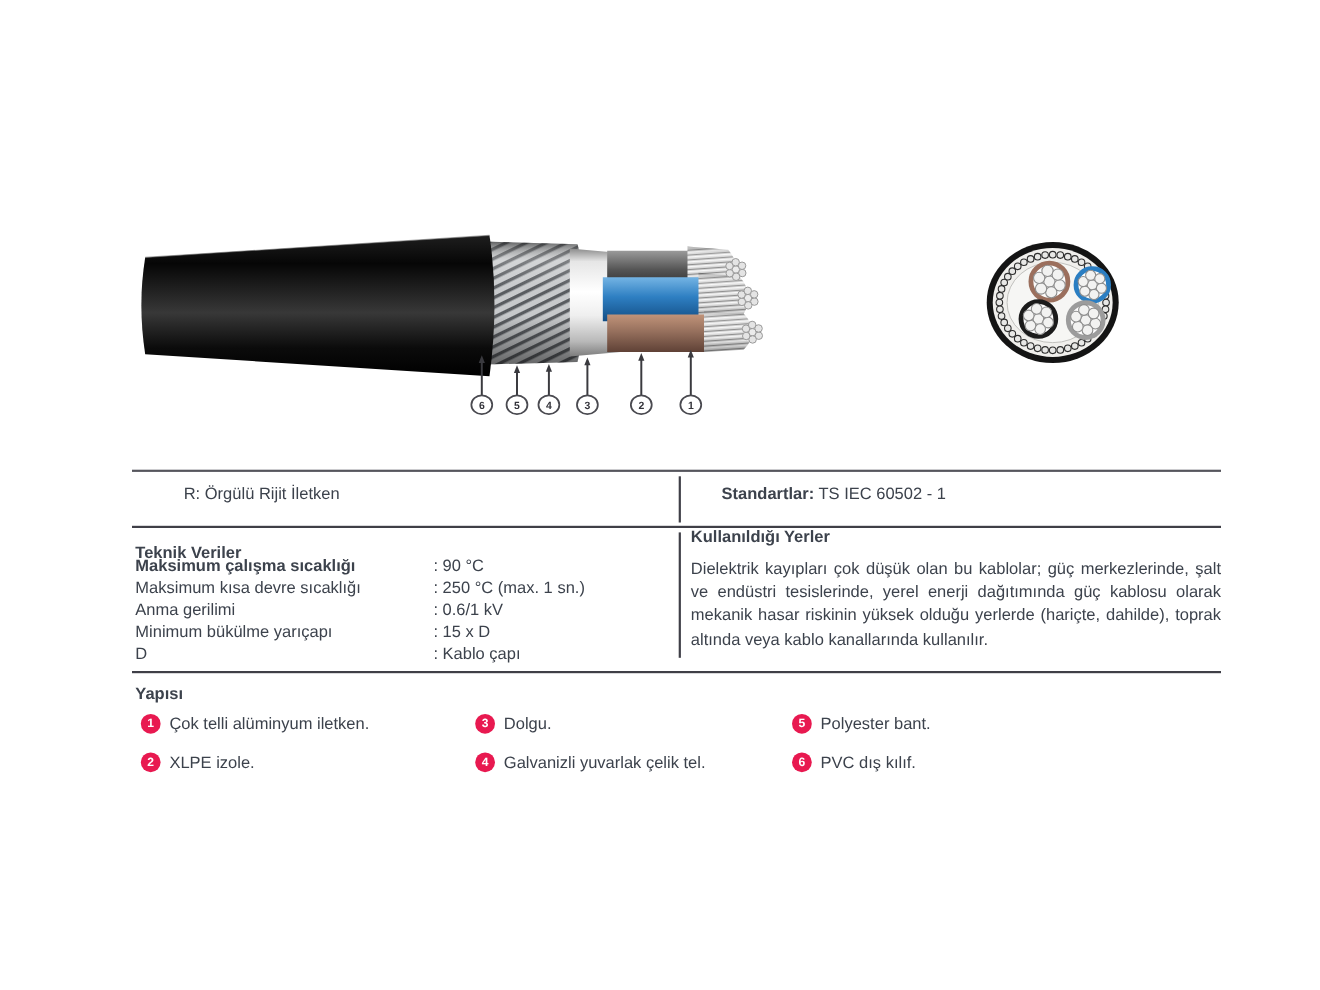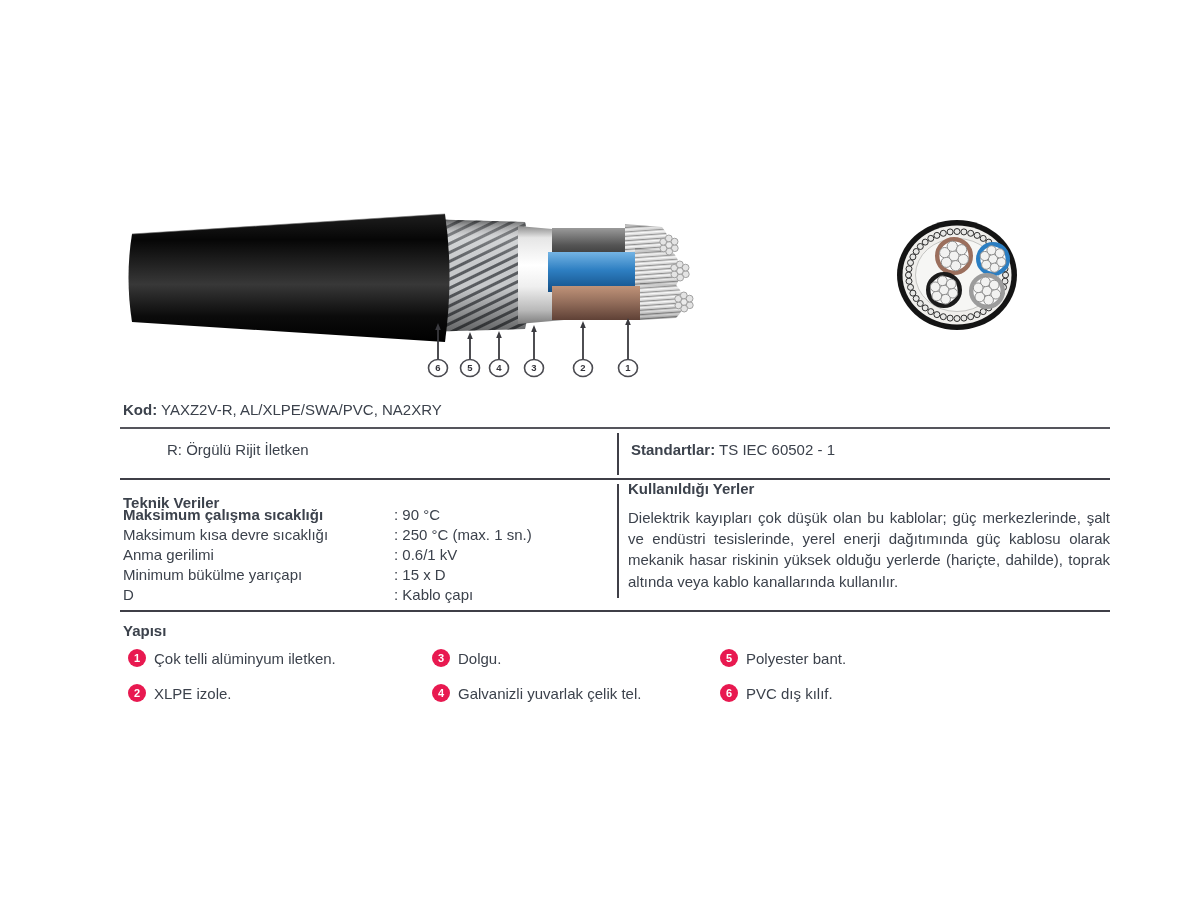--- a/index.html
+++ b/index.html
@@ -258,29 +258,26 @@
           <circle cx="115.8" cy="94.2" r="4.86" fill="#f2f2f1" stroke="#8e8e8e" stroke-width="1"></circle>
           <circle cx="108.6" cy="100.2" r="4.86" fill="#f2f2f1" stroke="#8e8e8e" stroke-width="1"></circle>
           <circle cx="99.8" cy="97.0" r="4.86" fill="#f2f2f1" stroke="#8e8e8e" stroke-width="1"></circle>
           <circle cx="98.2" cy="87.8" r="4.86" fill="#f2f2f1" stroke="#8e8e8e" stroke-width="1"></circle>
           <circle cx="105.4" cy="81.8" r="4.86" fill="#f2f2f1" stroke="#8e8e8e" stroke-width="1"></circle>
           <circle cx="114.2" cy="85.0" r="4.86" fill="#f2f2f1" stroke="#8e8e8e" stroke-width="1"></circle>
         </g>
     </svg>
   </div>
 
-  <div class="abs txt15" style="left:123px;top:400px;">
-    <span class="b">Kod:</span><span> YAXZ2V-R, AL/XLPE/SWA/PVC, NA2XRY</span>
-  </div>
 
   <div class="hr hr-thin" style="left:120px;top:427px;width:990px;"></div>
 
   <div class="abs txt15" style="left:123px;top:440px;margin-left:44px;">R: Örgülü Rijit İletken</div>
   <div class="vdiv" style="left:617px;top:433px;height:42px;"></div>
-  <div class="abs txt15" style="left:631px;top:440px;text-align:center;">
+  <div class="abs txt15" style="left:656px;top:440px;text-align:center;">
     <span class="b">Standartlar:</span><span> TS IEC 60502 - 1</span>
   </div>
 
   <div class="hr" style="left:120px;top:478px;width:990px;"></div>
 
   <div class="abs txt15 b" style="left:123px;top:493px;">Teknik Veriler</div>
 
   <div class="tech-row-label" style="top:506px;font-weight:bold;">Maksimum çalışma sıcaklığı</div>
   <div class="tech-row-value" style="top:506px;">: 90 °C</div>
   <div class="tech-row-label" style="top:526px;">Maksimum kısa devre sıcaklığı</div>

